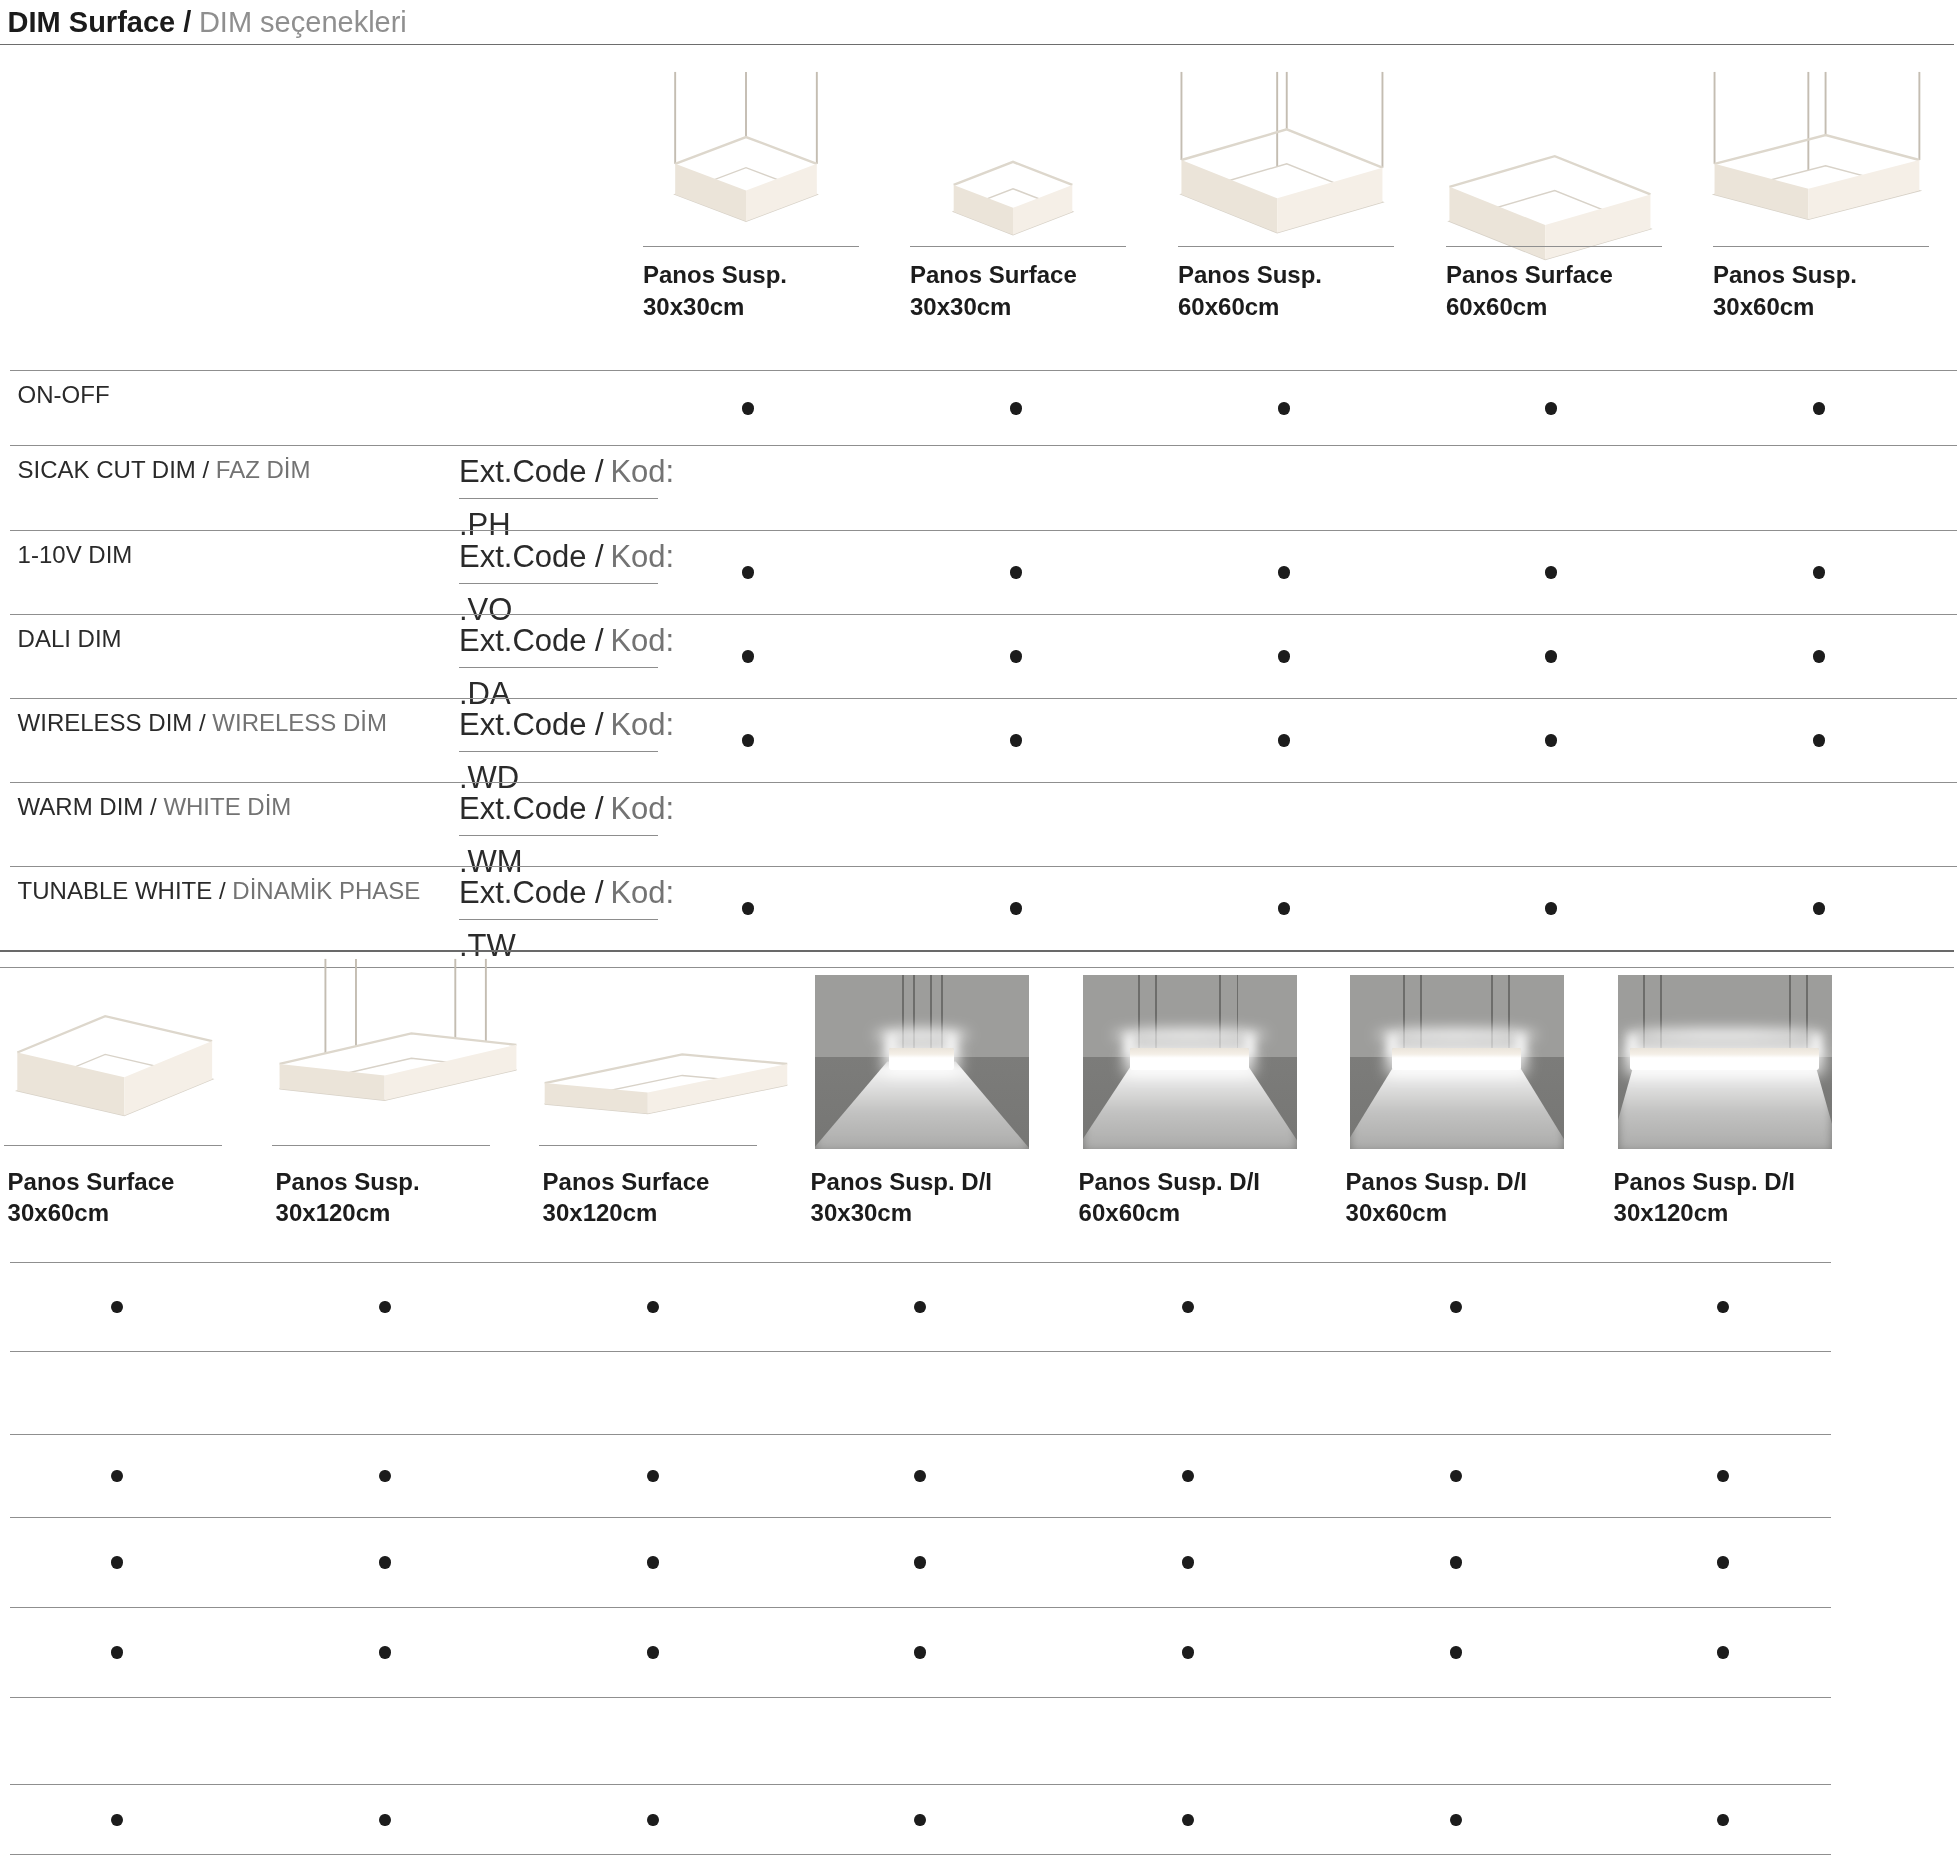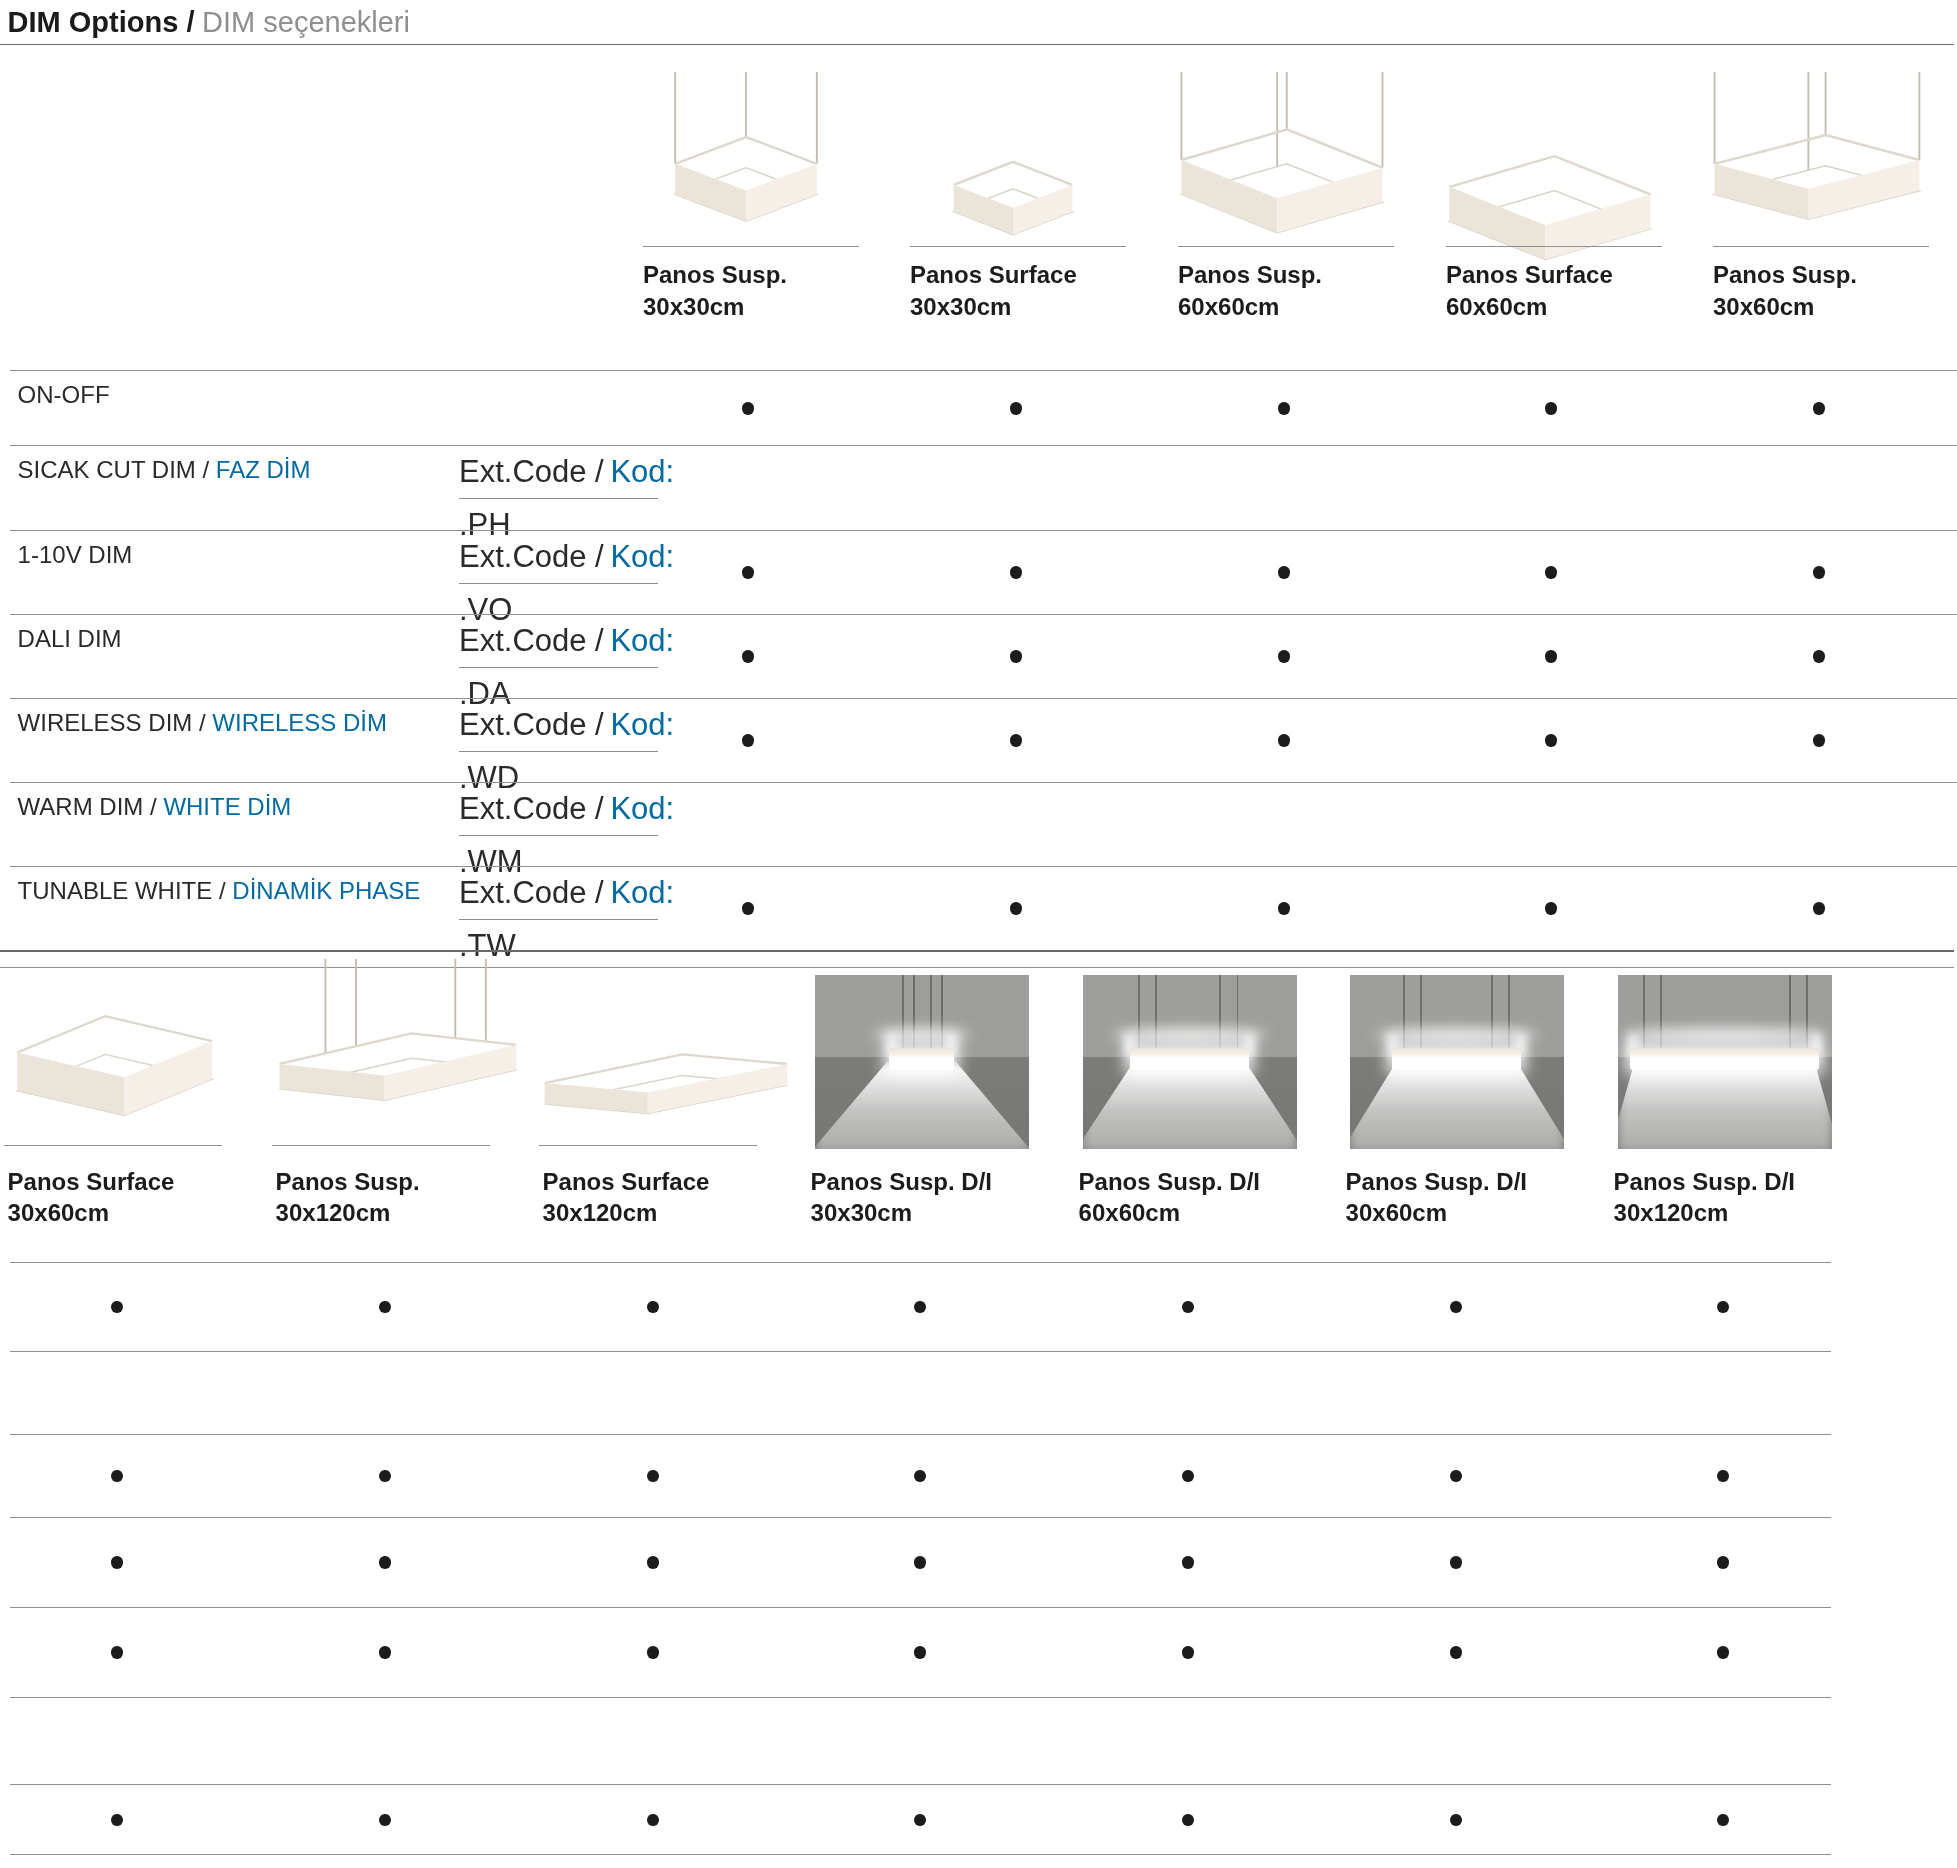--- a/index.html
+++ b/index.html
@@ -25,21 +25,21 @@
   .bline{position:absolute;top:178px;left:3.8px;width:218px;border-top:1.9px solid #8f8f8f;}
   .bname{position:absolute;top:201px;left:7.6px;font-size:24px;font-weight:bold;white-space:nowrap;}
   .bsize{position:absolute;top:232px;left:7.6px;font-size:24px;font-weight:bold;white-space:nowrap;}
 
   
   .trow{position:absolute;left:10px;border-top:1.9px solid #8f8f8f;}
   .trow.top{width:1954px;}
   .trow.bot{width:1821px;}
   .rlabel{position:absolute;top:9.6px;left:7.6px;font-size:24px;white-space:nowrap;}
   .dark{color:#2a2a2a;}
-  .lite{color:#0369a1;margin-left:6.7px;}
+  .lite{color:#737373;margin-left:6.7px;}
   .ext{position:absolute;top:7.6px;left:449px;width:203px;font-size:31px;}
   .extlbl{white-space:nowrap;}
   .extline{margin-top:8.6px;border-top:1.9px solid #8d8d8d;width:199px;}
   .extcode{margin-top:7.6px;color:#2a2a2a;}
   .dot{position:absolute;top:50%;width:11.5px;height:12.4px;margin-top:-6.7px;
        border-radius:50%;background:#1c1c1c;}
 
   .rule-a{position:absolute;left:0;width:1954px;border-top:2.9px solid #696969;}
   .rule-b{position:absolute;left:0;width:1954px;border-top:1.9px solid #8f8f8f;}
 
@@ -61,21 +61,21 @@
   .fW{fill:#ffffff;stroke:#d8d2c8;stroke-width:1.5;}
   .eB{stroke:#ddd7cc;stroke-width:2.5;fill:none;}
   .wr{stroke:#c4bdb2;stroke-width:2;}
 </style>
 </head>
 <body>
 
 <div class="page">
 
   <div class="title">
-    <span class="t-en">DIM Options /</span><span class="t-tr">DIM seçenekleri</span>
+    <span class="t-en">DIM Surface /</span><span class="t-tr">DIM seçenekleri</span>
   </div>
   <div class="title-rule"></div>
 
   <div class="pcol" style="left:612px">
     <svg width="268" height="206" viewBox="0 0 280 215">
       <line class="wr" x1="66" y1="4" x2="66" y2="100"></line>
         <line class="wr" x1="140" y1="4" x2="140" y2="72"></line>
         <line class="wr" x1="214" y1="4" x2="214" y2="100"></line>
       <path class="eB" d="M66,100 L140,72 L214,100"></path>
       <polygon class="fW" points="66,132 140,160 214,132 140,104"></polygon>

